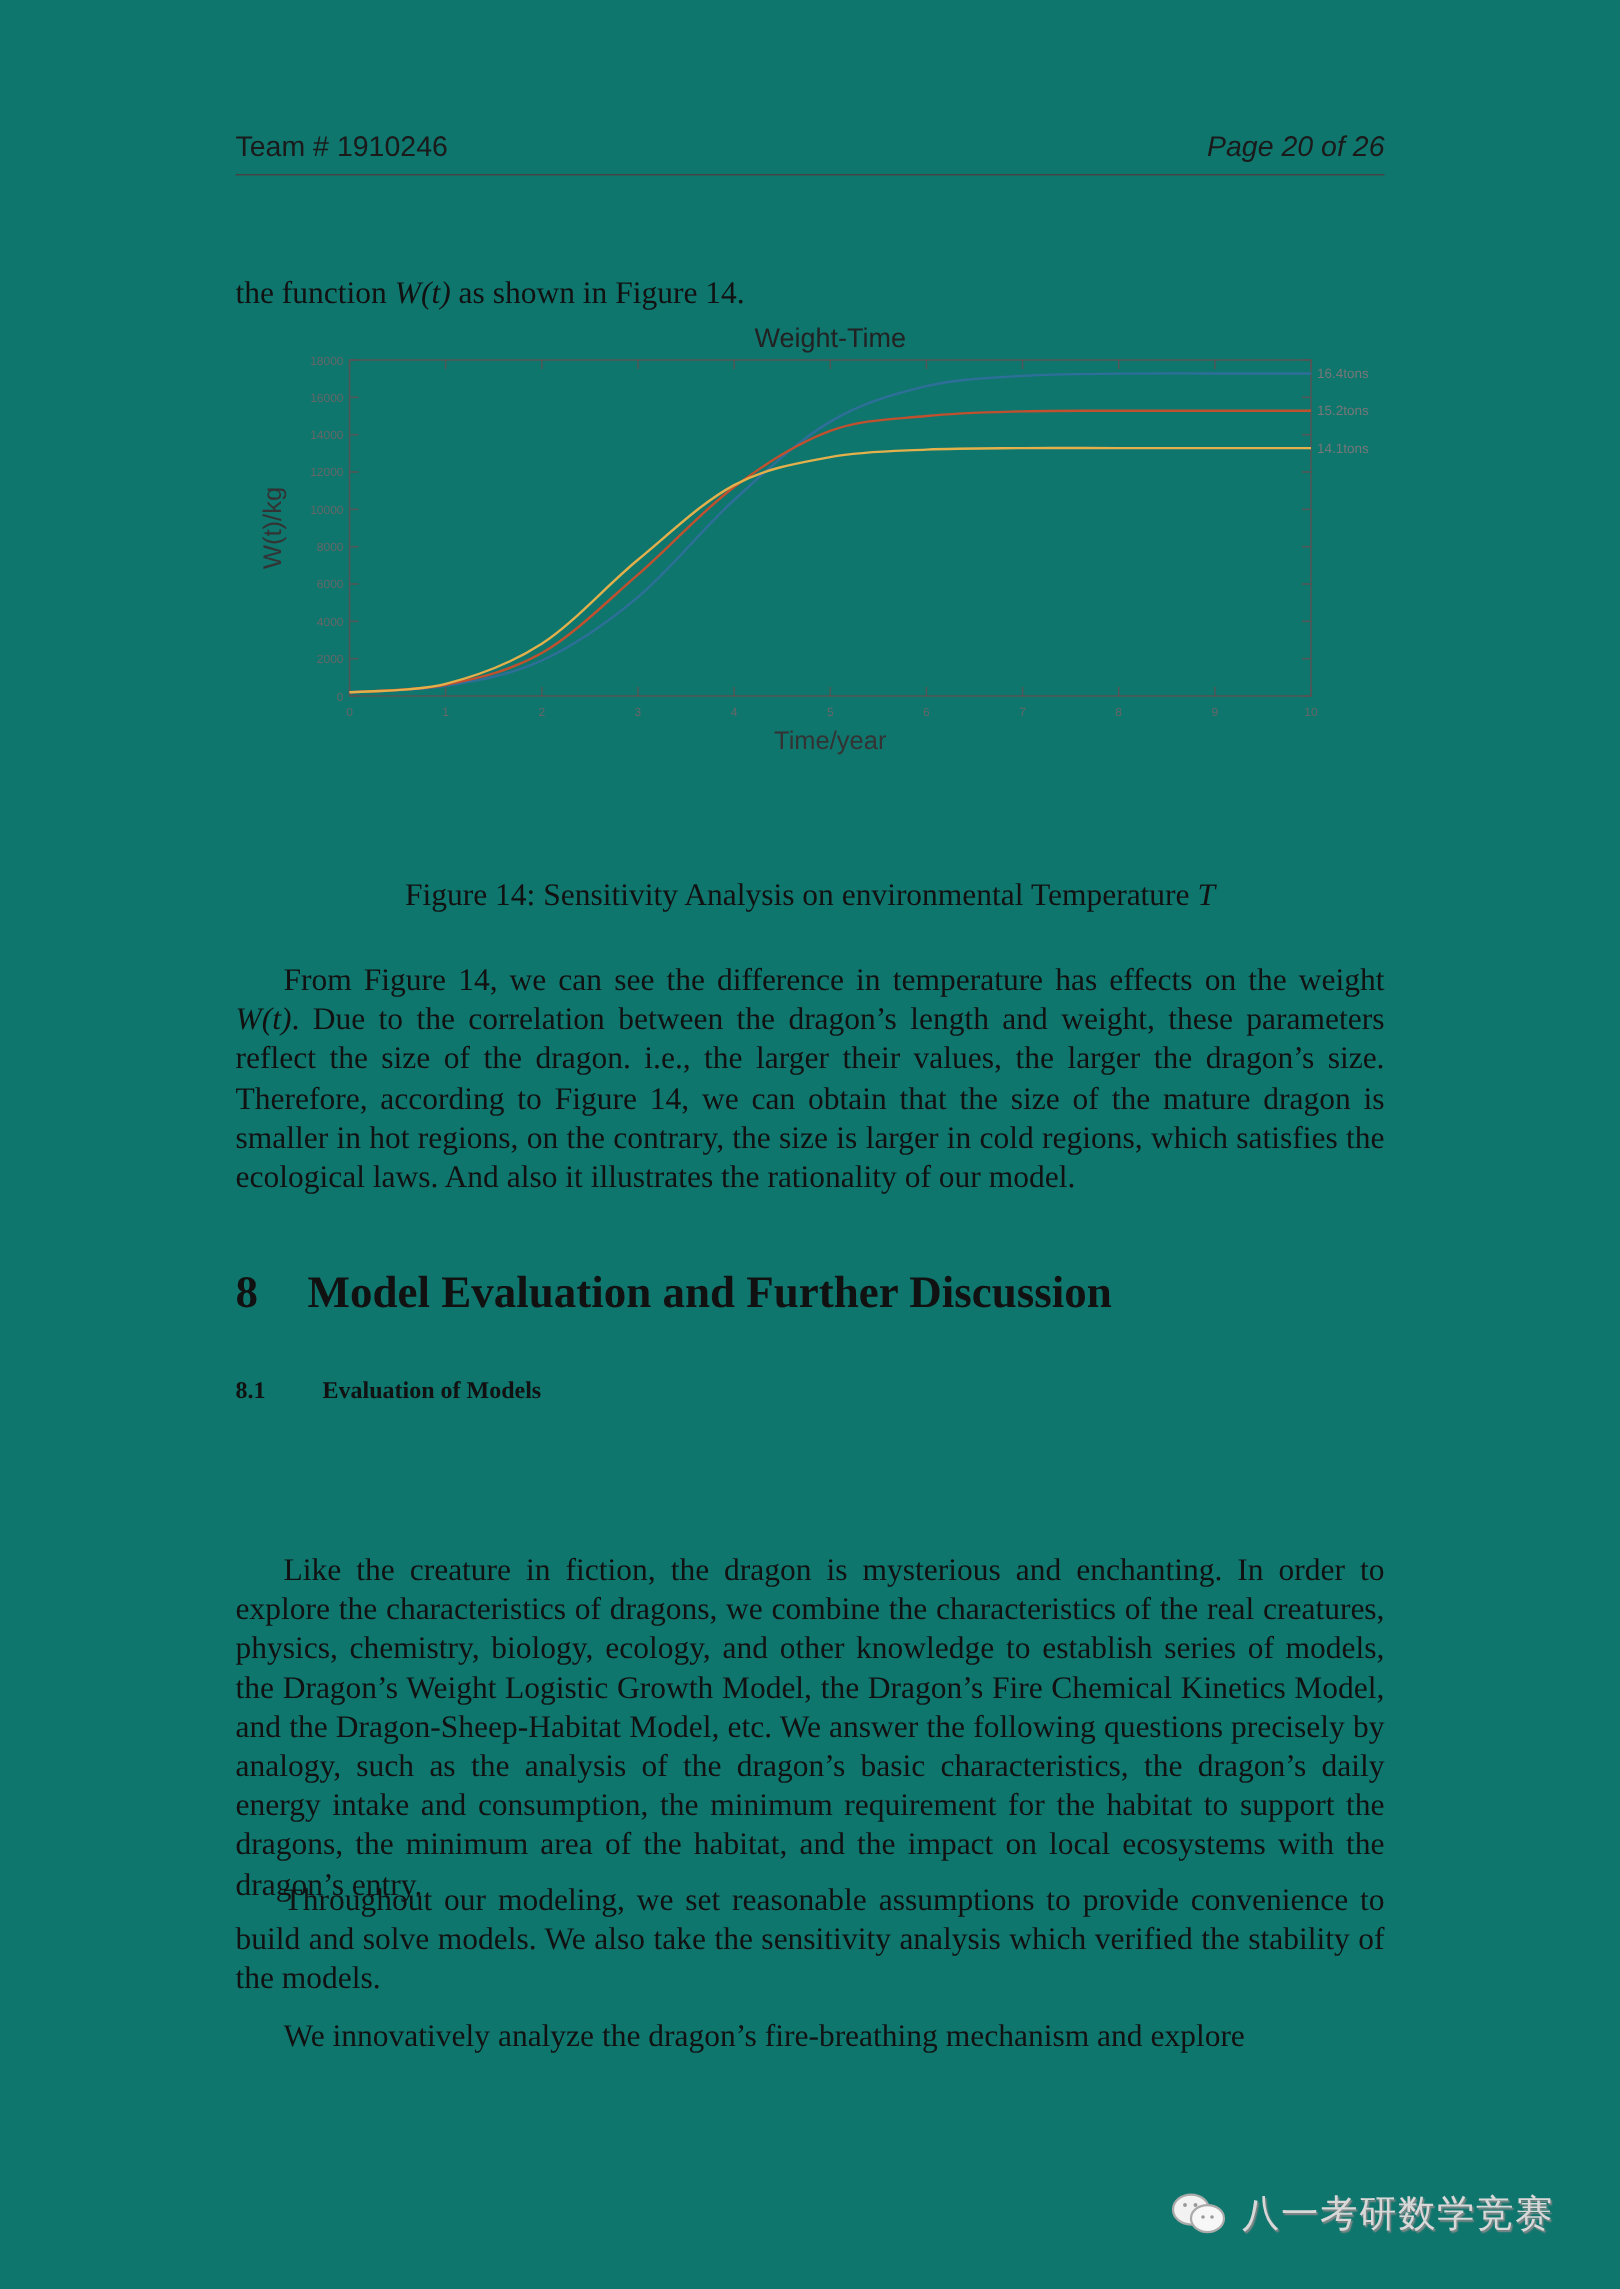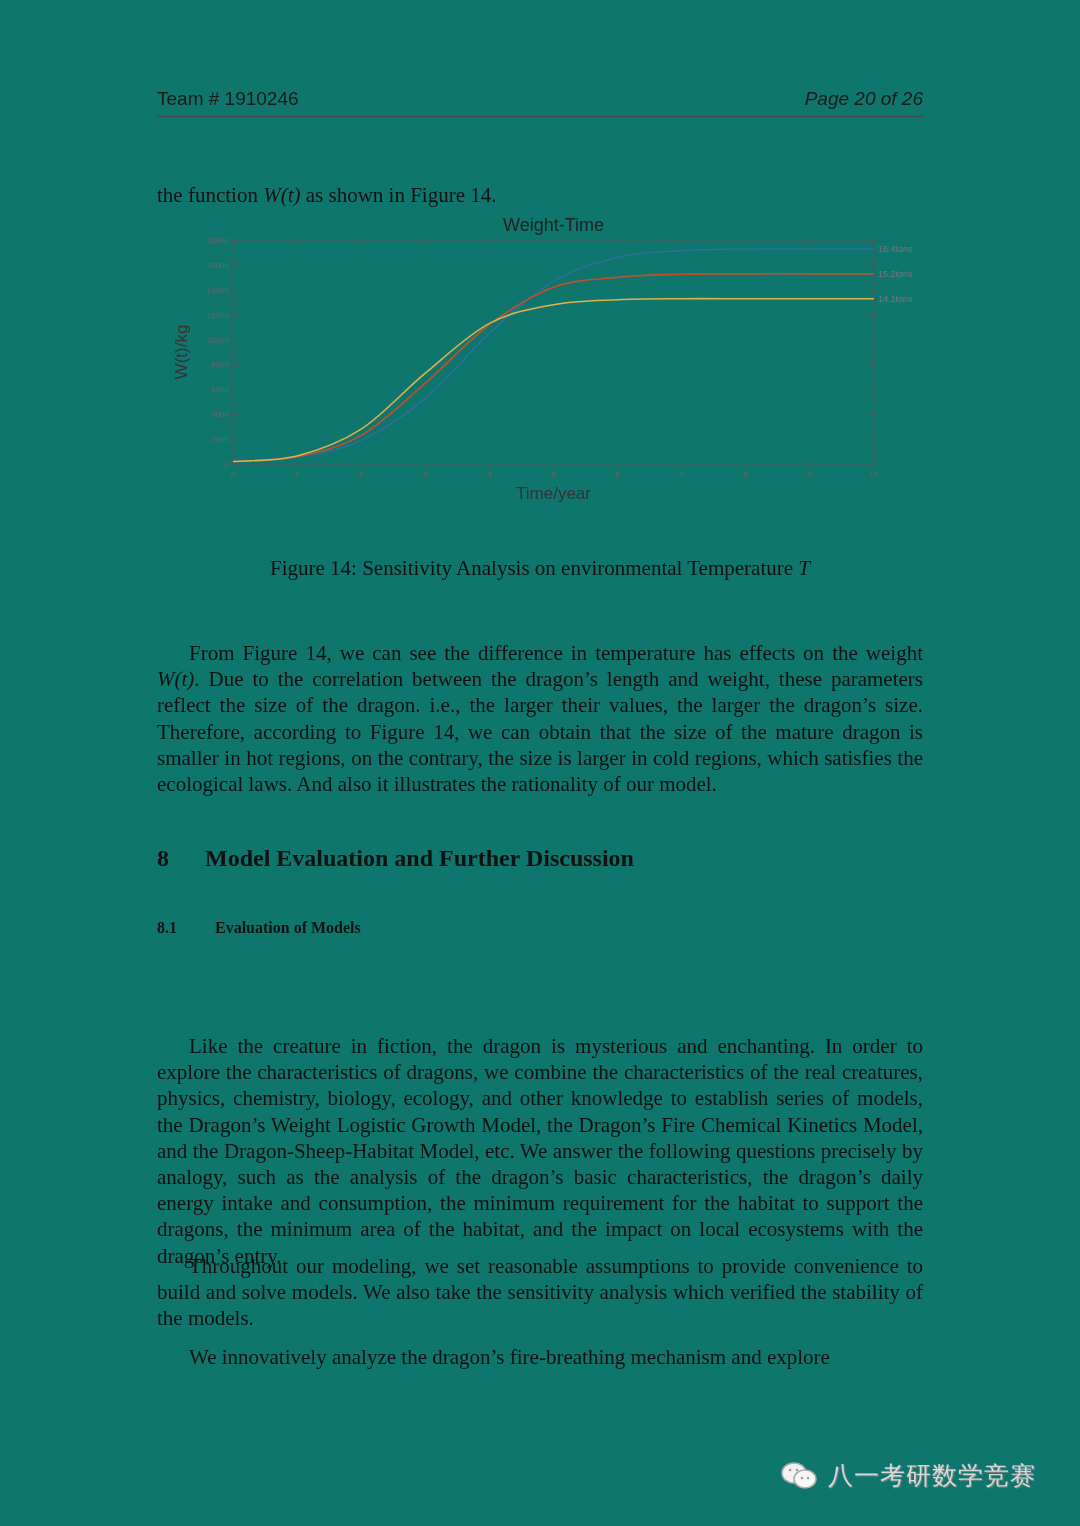--- a/index.html
+++ b/index.html
@@ -8,24 +8,24 @@
   .header { position: absolute; left: 157px; top: 88px; width: 766px; height: 30px;
             font-family: "Liberation Sans", sans-serif; font-size: 19px; color: #1a1a1a; }
   .header .left { position: absolute; left: 0; top: 0; }
   .header .right { position: absolute; right: 0; top: 0; font-style: italic; }
   .header-rule { position: absolute; left: 157px; top: 116px; width: 766px; height: 1px; background: #444; }
   .body-text { position: absolute; left: 157px; width: 766px; font-family: "Liberation Serif", serif;
                font-size: 21px; line-height: 26.2px; text-align: justify; color: #111; }
   .body-text p { margin: 0; text-indent: 32px; }
   .noindent { text-indent: 0 !important; }
   .math { font-style: italic; }
-  .caption { position: absolute; left: 157px; width: 766px; top: 556px; text-align: center;
+  .caption { position: absolute; left: 157px; width: 766px; top: 584px; text-align: center;
              font-family: "Liberation Serif", serif; font-size: 21px; color: #111; }
   .h1 { position: absolute; left: 157px; top: 845px; font-family: "Liberation Serif", serif;
-        font-weight: bold; font-size: 24px; color: #111; }
+        font-weight: bold; font-size: 30px; color: #111; }
   .h1 .num { display: inline-block; width: 48px; }
   .h2 { position: absolute; left: 157px; top: 919px; font-family: "Liberation Serif", serif;
         font-weight: bold; font-size: 16px; color: #111; }
   .h2 .num { display: inline-block; width: 58px; }
   .chart { position: absolute; left: 160px; top: 205px; width: 780px; height: 310px; }
   .chart svg { overflow: visible; }
   .watermark { position: absolute; left: 780px; top: 1452px; width: 280px; height: 40px;
                display: flex; align-items: flex-end; gap: 8px; }
   .watermark .wm-text { font-family: "DejaVu Sans", sans-serif; font-size: 25px; color: #d8d8d8;
                text-shadow: 1px 1px 1px #888; letter-spacing: 1px; }

